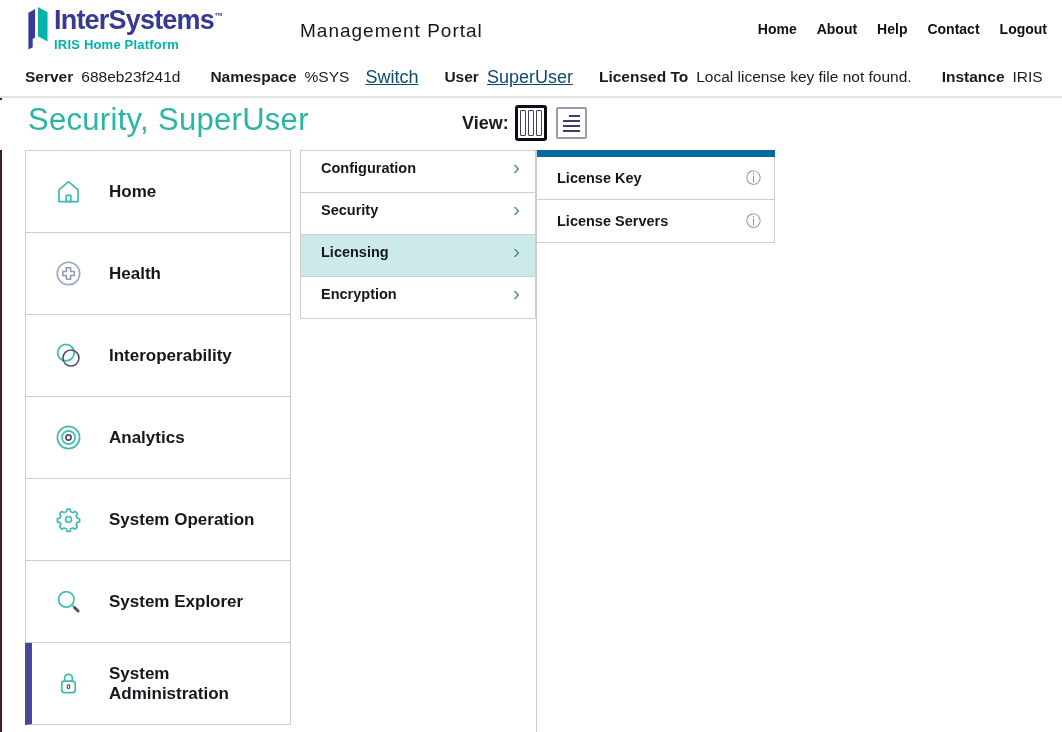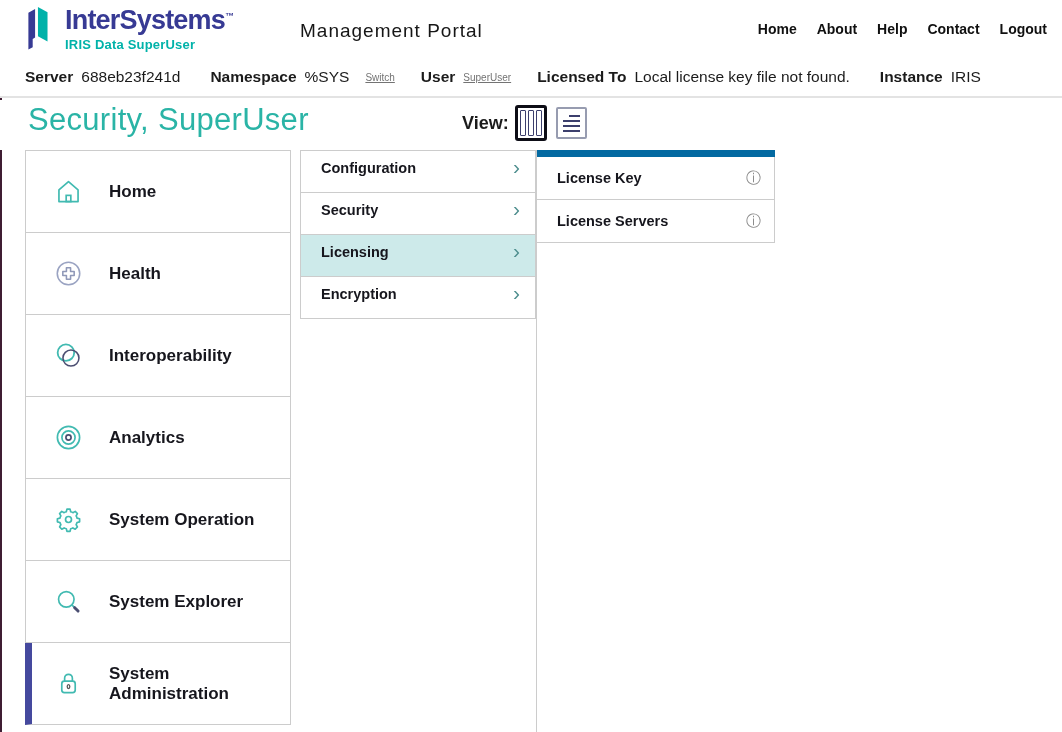--- a/index.html
+++ b/index.html
@@ -5,37 +5,37 @@
 <style>
   * { box-sizing: border-box; }
   html,body { margin:0; padding:0; }
   body {
     width:1062px; height:732px; position:relative; overflow:hidden;
     background:#ffffff; font-family:"Liberation Sans", sans-serif; color:#1b1b1b;
   }
 
   
   .header { position:absolute; top:0; left:0; right:0; height:58px; background:#fff; }
-  .logo { position:absolute; left:22px; top:7px; display:flex; align-items:flex-start; gap:13px; }
+  .logo { position:absolute; left:22px; top:7px; display:flex; align-items:flex-start; gap:2px; }
   .logo-mark { width:30px; height:44px; }
   .logo-name { font-size:27px; font-weight:bold; color:#373a94; letter-spacing:-0.8px; line-height:1; }
   .logo-tm { font-size:9px; vertical-align:super; color:#373a94; font-weight:bold; }
   .logo-sub { font-size:13px; font-weight:bold; color:#00b2a9; margin-top:3px; letter-spacing:0.2px; }
   .portal-title { position:absolute; left:300px; top:20px; font-size:19px; font-weight:500; letter-spacing:1px; color:#161616; }
   .top-nav { position:absolute; right:15px; top:21px; display:flex; gap:20px; }
   .top-nav a { font-size:14px; font-weight:600; color:#101010; text-decoration:none; cursor:pointer; }
 
   
   .info-bar { position:absolute; top:58px; left:0; right:0; height:40px;
     display:flex; align-items:center; padding-left:25px; font-size:15.5px;
     border-bottom:2px solid #e3e3e3; background:#fff; }
   .info-bar .lbl { font-weight:bold; margin-right:8px; white-space:nowrap; }
   .info-bar .val { margin-right:30px; white-space:nowrap; }
   .info-bar .val.tight { margin-right:16px; }
-  .info-bar .link { font-size:10px; color:#737373; text-decoration:underline; margin-right:26px; cursor:pointer; white-space:nowrap; }
+  .info-bar .link { font-size:18px; color:#0c4a6e; text-decoration:underline; margin-right:26px; cursor:pointer; white-space:nowrap; }
 
   
   .welcome-bar { position:absolute; top:100px; left:0; right:0; height:50px; background:#fff; }
   .welcome { position:absolute; left:28px; top:2px; font-size:31px; font-weight:500; color:#2ab4a6; letter-spacing:0.3px; }
   .view-controls { position:absolute; left:462px; top:5px; display:flex; align-items:center; }
   .view-label { font-size:18px; font-weight:bold; margin-right:6px; }
   .view-cols { width:32px; height:36px; border:3px solid #0d0d16; border-radius:3px; background:#fff;
     display:flex; gap:2px; padding:2px; cursor:pointer; }
   .view-cols .col-bar { flex:1; border:1.5px solid #3c3f6d; border-radius:1px; background:#fff; }
   .view-list { width:31px; height:32px; border:2px solid #979cb0; border-radius:2px; background:#fff; margin-left:9px;
@@ -81,21 +81,21 @@
 <div class="edge-left"></div>
 
 <div class="header">
   <div class="logo">
     <svg class="logo-mark icon" viewBox="0 0 30 46">
       <path d="M6 6 L13 2 V32 L10.5 33.5 V42 L6 44.5 Z" fill="#373a94"></path>
       <path d="M16 0 L26 5.5 V36 L16 30.5 Z" fill="#00b2a9"></path>
     </svg>
     <div class="logo-text">
       <div class="logo-name"><span>InterSystems</span><span class="logo-tm">™</span></div>
-      <div class="logo-sub">IRIS Data SuperUser</div>
+      <div class="logo-sub">IRIS Home Platform</div>
     </div>
   </div>
   <div class="portal-title">Management Portal</div>
   <div class="top-nav">
     <a>Home</a>
     <a>About</a>
     <a>Help</a>
     <a>Contact</a>
     <a>Logout</a>
   </div>

